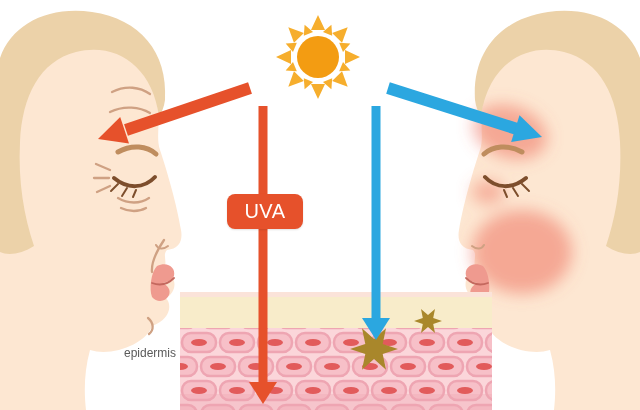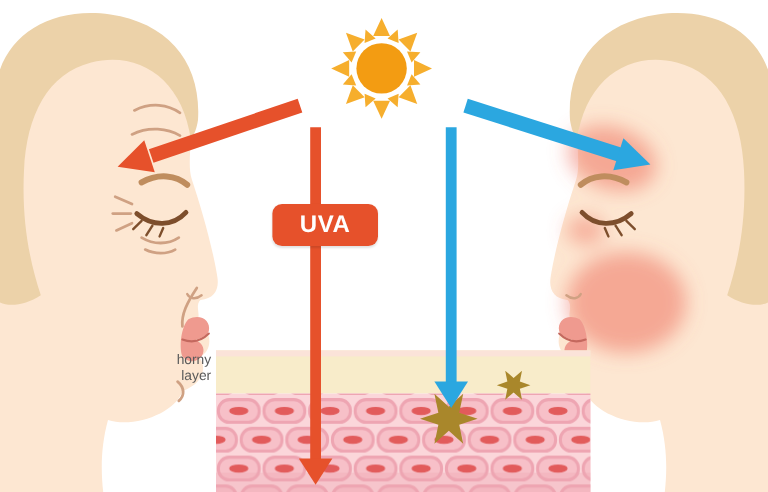--- a/index.html
+++ b/index.html
@@ -1,19 +1,19 @@
 <!DOCTYPE html>
 <html style="--background: #ffffff; --uva: #e6512b; --uvb: #2ba7e0; --sun-core: #f39c12; --sun-rays: #f6ae2d; --skin-face: #fde7d2; --hair: #ecd2a9; --horny-layer: #f8ecca; --horny-top-edge: #fbe3d9; --epidermis-bg: #fbd6da; --cell-fill: #f7c0c8; --cell-stroke: #eea5b2; --nucleus: #e25b5b; --burst: #a9872b; --label-text: #5a5a5a; --wrinkle: #cfa183; --brow: #bf8d5e; --lash: #7d4e2c; --lips: #ef9a8f; --mouth-line: #c4685e; --blush: #ee6a58;"><head>
 <meta charset="utf-8">
 <style>
   html,body{margin:0;padding:0;background:#fff;font-family:"Liberation Sans",sans-serif;}
   .stage{position:relative;width:640px;height:410px;overflow:hidden;background:var(--background,#fff);}
   svg.art{position:absolute;left:0;top:0;}
-  .badge{position:absolute;width:88px;height:35px;border-radius:8px;display:flex;align-items:center;justify-content:center;
-         color:#fff;font-weight:bold;font-size:20px;letter-spacing:.5px;box-shadow:0 1px 2px rgba(0,0,0,.12);}
+  .badge{position:absolute;width:76px;height:35px;border-radius:8px;display:flex;align-items:center;justify-content:center;
+         color:#fff;font-weight:normal;font-size:20px;letter-spacing:.5px;box-shadow:0 1px 2px rgba(0,0,0,.12);margin-top:24px;}
   #uva-badge{left:227px;top:170px;background:var(--uva,#e6512b);}
   #uvb-badge{left:341px;top:170px;background:var(--uvb,#2ba7e0);}
   .skin-label{position:absolute;color:var(--label-text,#5a5a5a);text-align:right;}
   #horny-label{left:104px;top:294px;width:72px;font-size:11.5px;line-height:1.2;white-space:pre-line;}
   #epidermis-label{left:94px;top:346px;width:82px;font-size:12px;}
 </style>
 </head>
 <body>
 
 <div class="stage">
@@ -145,15 +145,14 @@
       <line x1="263" y1="106" x2="263" y2="383" style="stroke:var(--uva,#e6512b);stroke-width:9"></line>
       <polygon points="263,404 249,382 277,382" style="fill:var(--uva,#e6512b)"></polygon>
     </g>
     <g>
       <line x1="376" y1="106" x2="376" y2="319" style="stroke:var(--uvb,#2ba7e0);stroke-width:9"></line>
       <polygon points="376,340 362,318 390,318" style="fill:var(--uvb,#2ba7e0)"></polygon>
     </g>
   </svg>
 
   <div class="badge" id="uva-badge">UVA</div>
-  <div class="skin-label" id="horny-label">horny
-layer</div>
+  <div class="skin-label" id="epidermis-label">epidermis</div>
 </div>
 
 </body></html>

